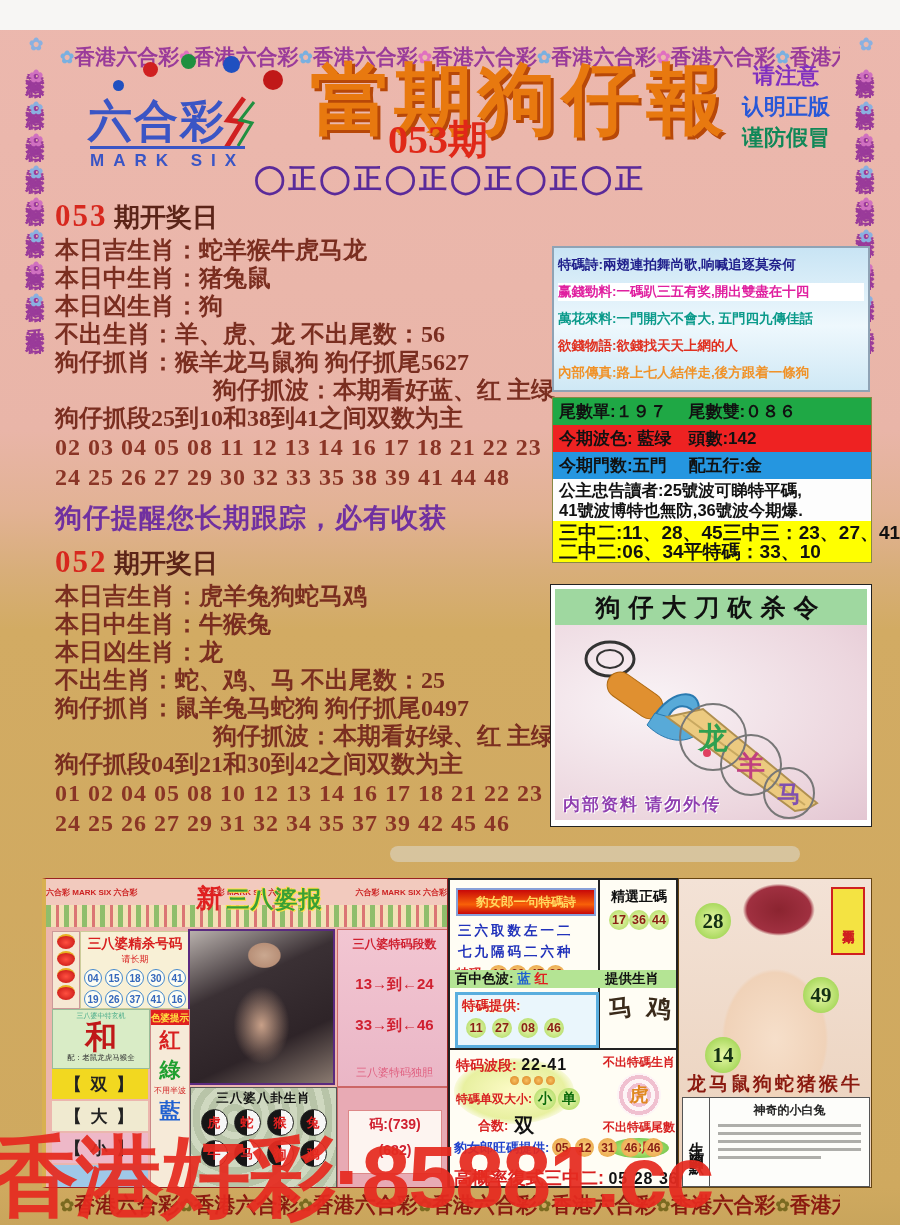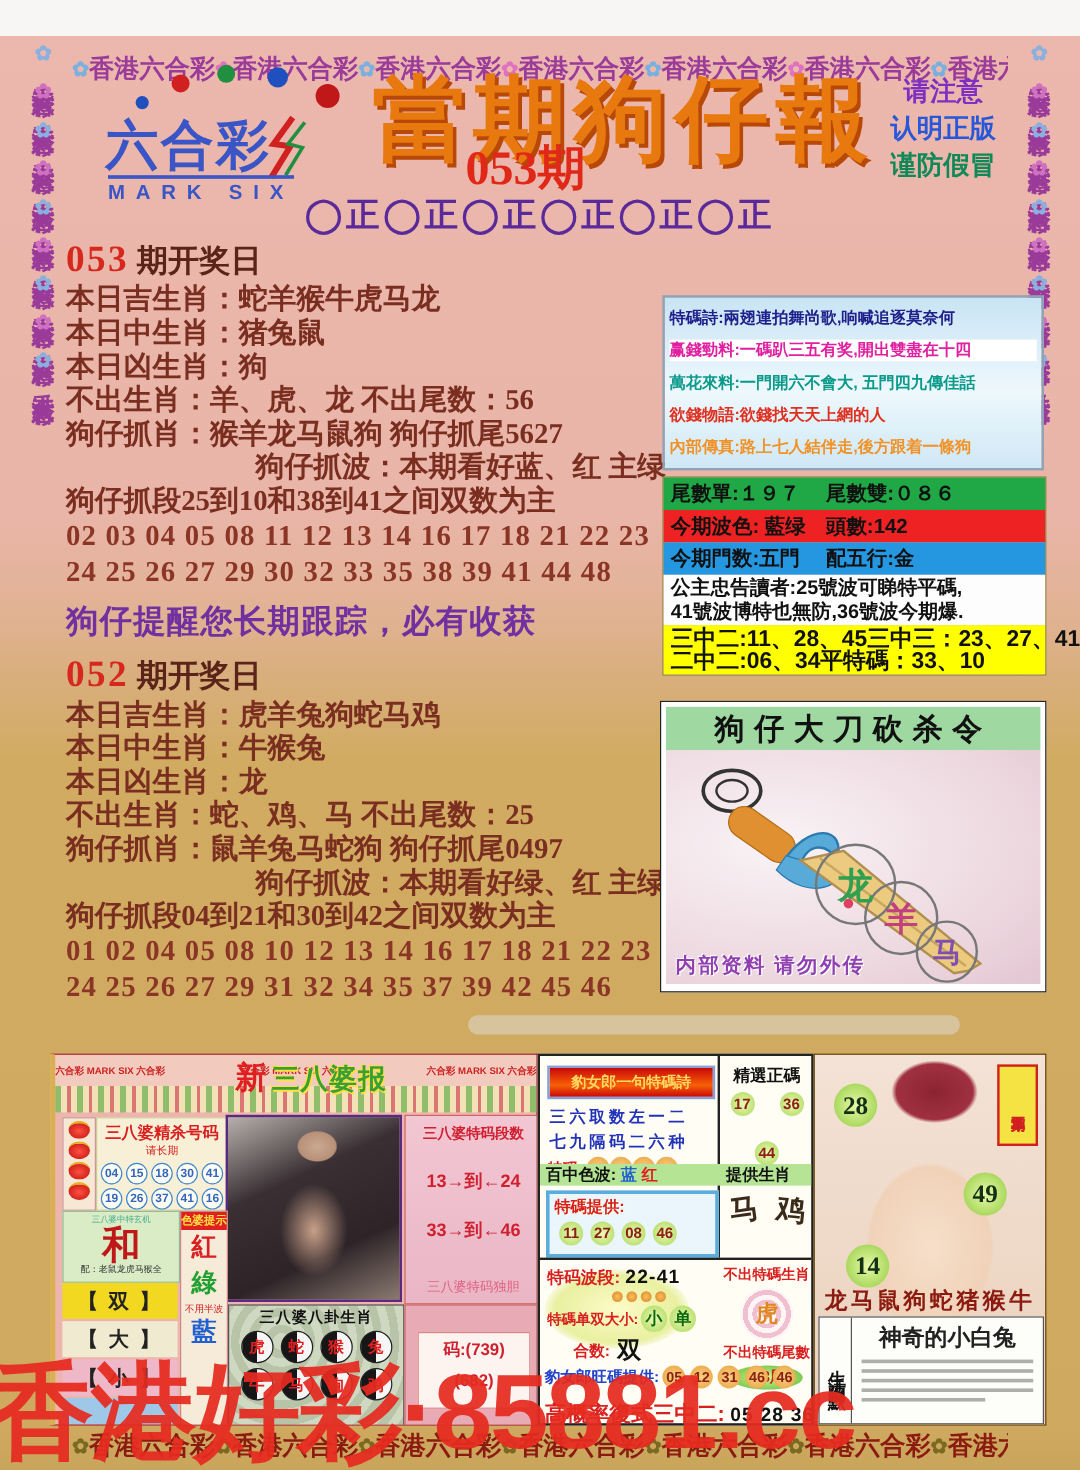--- a/index.html
+++ b/index.html
@@ -114,21 +114,21 @@
   .wrow{position:absolute;left:4px;top:258px;display:flex;align-items:center;gap:3px;white-space:nowrap;}
   .frow{position:absolute;left:4px;top:286px;white-space:nowrap;}
   .num-black{font-size:16px;font-weight:bold;color:#111;letter-spacing:1px;}
   
   .tag{position:absolute;left:152px;top:8px;width:30px;height:64px;background:#f4e342;border:2px solid #d02020;writing-mode:vertical-rl;text-orientation:upright;color:#d02020;font-size:12px;font-weight:bold;display:flex;align-items:center;justify-content:center;}
   .gc{position:absolute;width:36px;height:36px;border-radius:50%;background:radial-gradient(#e8f8a8,#90cc40);color:#143014;font-size:21px;font-weight:bold;display:flex;align-items:center;justify-content:center;font-family:"Liberation Serif",serif;}
   .zod{position:absolute;left:0;top:192px;width:100%;text-align:center;color:#8b1a10;font-size:19px;font-weight:bold;letter-spacing:3px;}
   .story{position:absolute;left:3px;top:218px;width:186px;height:88px;background:#fdfdfa;border:1px solid #555;display:flex;}
   .story .vcol{width:26px;border-right:1px solid #555;writing-mode:vertical-rl;text-orientation:upright;font-size:15px;font-weight:bold;color:#111;display:flex;align-items:center;justify-content:center;letter-spacing:6px;}
   .story .sbody{flex:1;padding:4px 6px;}
-  .story .st{text-align:center;font-size:19px;font-weight:bold;color:#222;}
+  .story .st{text-align:center;font-size:12px;font-weight:bold;color:#222;}
   .gline{height:3px;background:#9a9a96;margin:5px 2px;opacity:.8;}
   .smudge{position:absolute;left:390px;top:846px;width:410px;height:16px;background:#dcd8d0;opacity:.55;border-radius:8px;}
   .watermark{position:absolute;left:-10px;top:1118px;width:930px;font-family:"Liberation Sans",sans-serif;font-size:88px;font-weight:bold;color:#e62b20;opacity:.93;white-space:nowrap;letter-spacing:-2px;z-index:9;}
 </style>
 </head>
 <body>
 
 <div id="page">
 
   <div class="topstrip"></div>
@@ -351,21 +351,21 @@
       <div>三六取数左一二</div>
       <div>七九隔码二六种</div>
     </div>
     <div class="temarow">
       <span class="lab-r">特码:</span>
       <span><span class="c-gold">13</span><span class="c-gold">20</span><span class="c-gold">45</span><span class="c-gold">33</span></span>
     </div>
     <div class="mid-sep"></div>
     <div class="mr" style="top:8px;">
       <div style="font-size:14px;font-weight:bold;color:#111;">精選正碼</div>
-      <div style="display:flex;flex-wrap:wrap;justify-content:center;gap:21px;margin-top:4px;">
+      <div style="display:flex;flex-wrap:wrap;justify-content:center;gap:0;margin-top:4px;">
           <span class="c-green">17</span>
           <span class="c-green">36</span>
           <span class="c-green">44</span>
         </div>
     </div>
     <div class="gband" style="left:0;width:146px;">
       <span>百中色波:</span>&nbsp;
       <span style="color:#2060d0;">蓝</span>&nbsp;
       <span style="color:#e02020;">红</span>
     </div>

